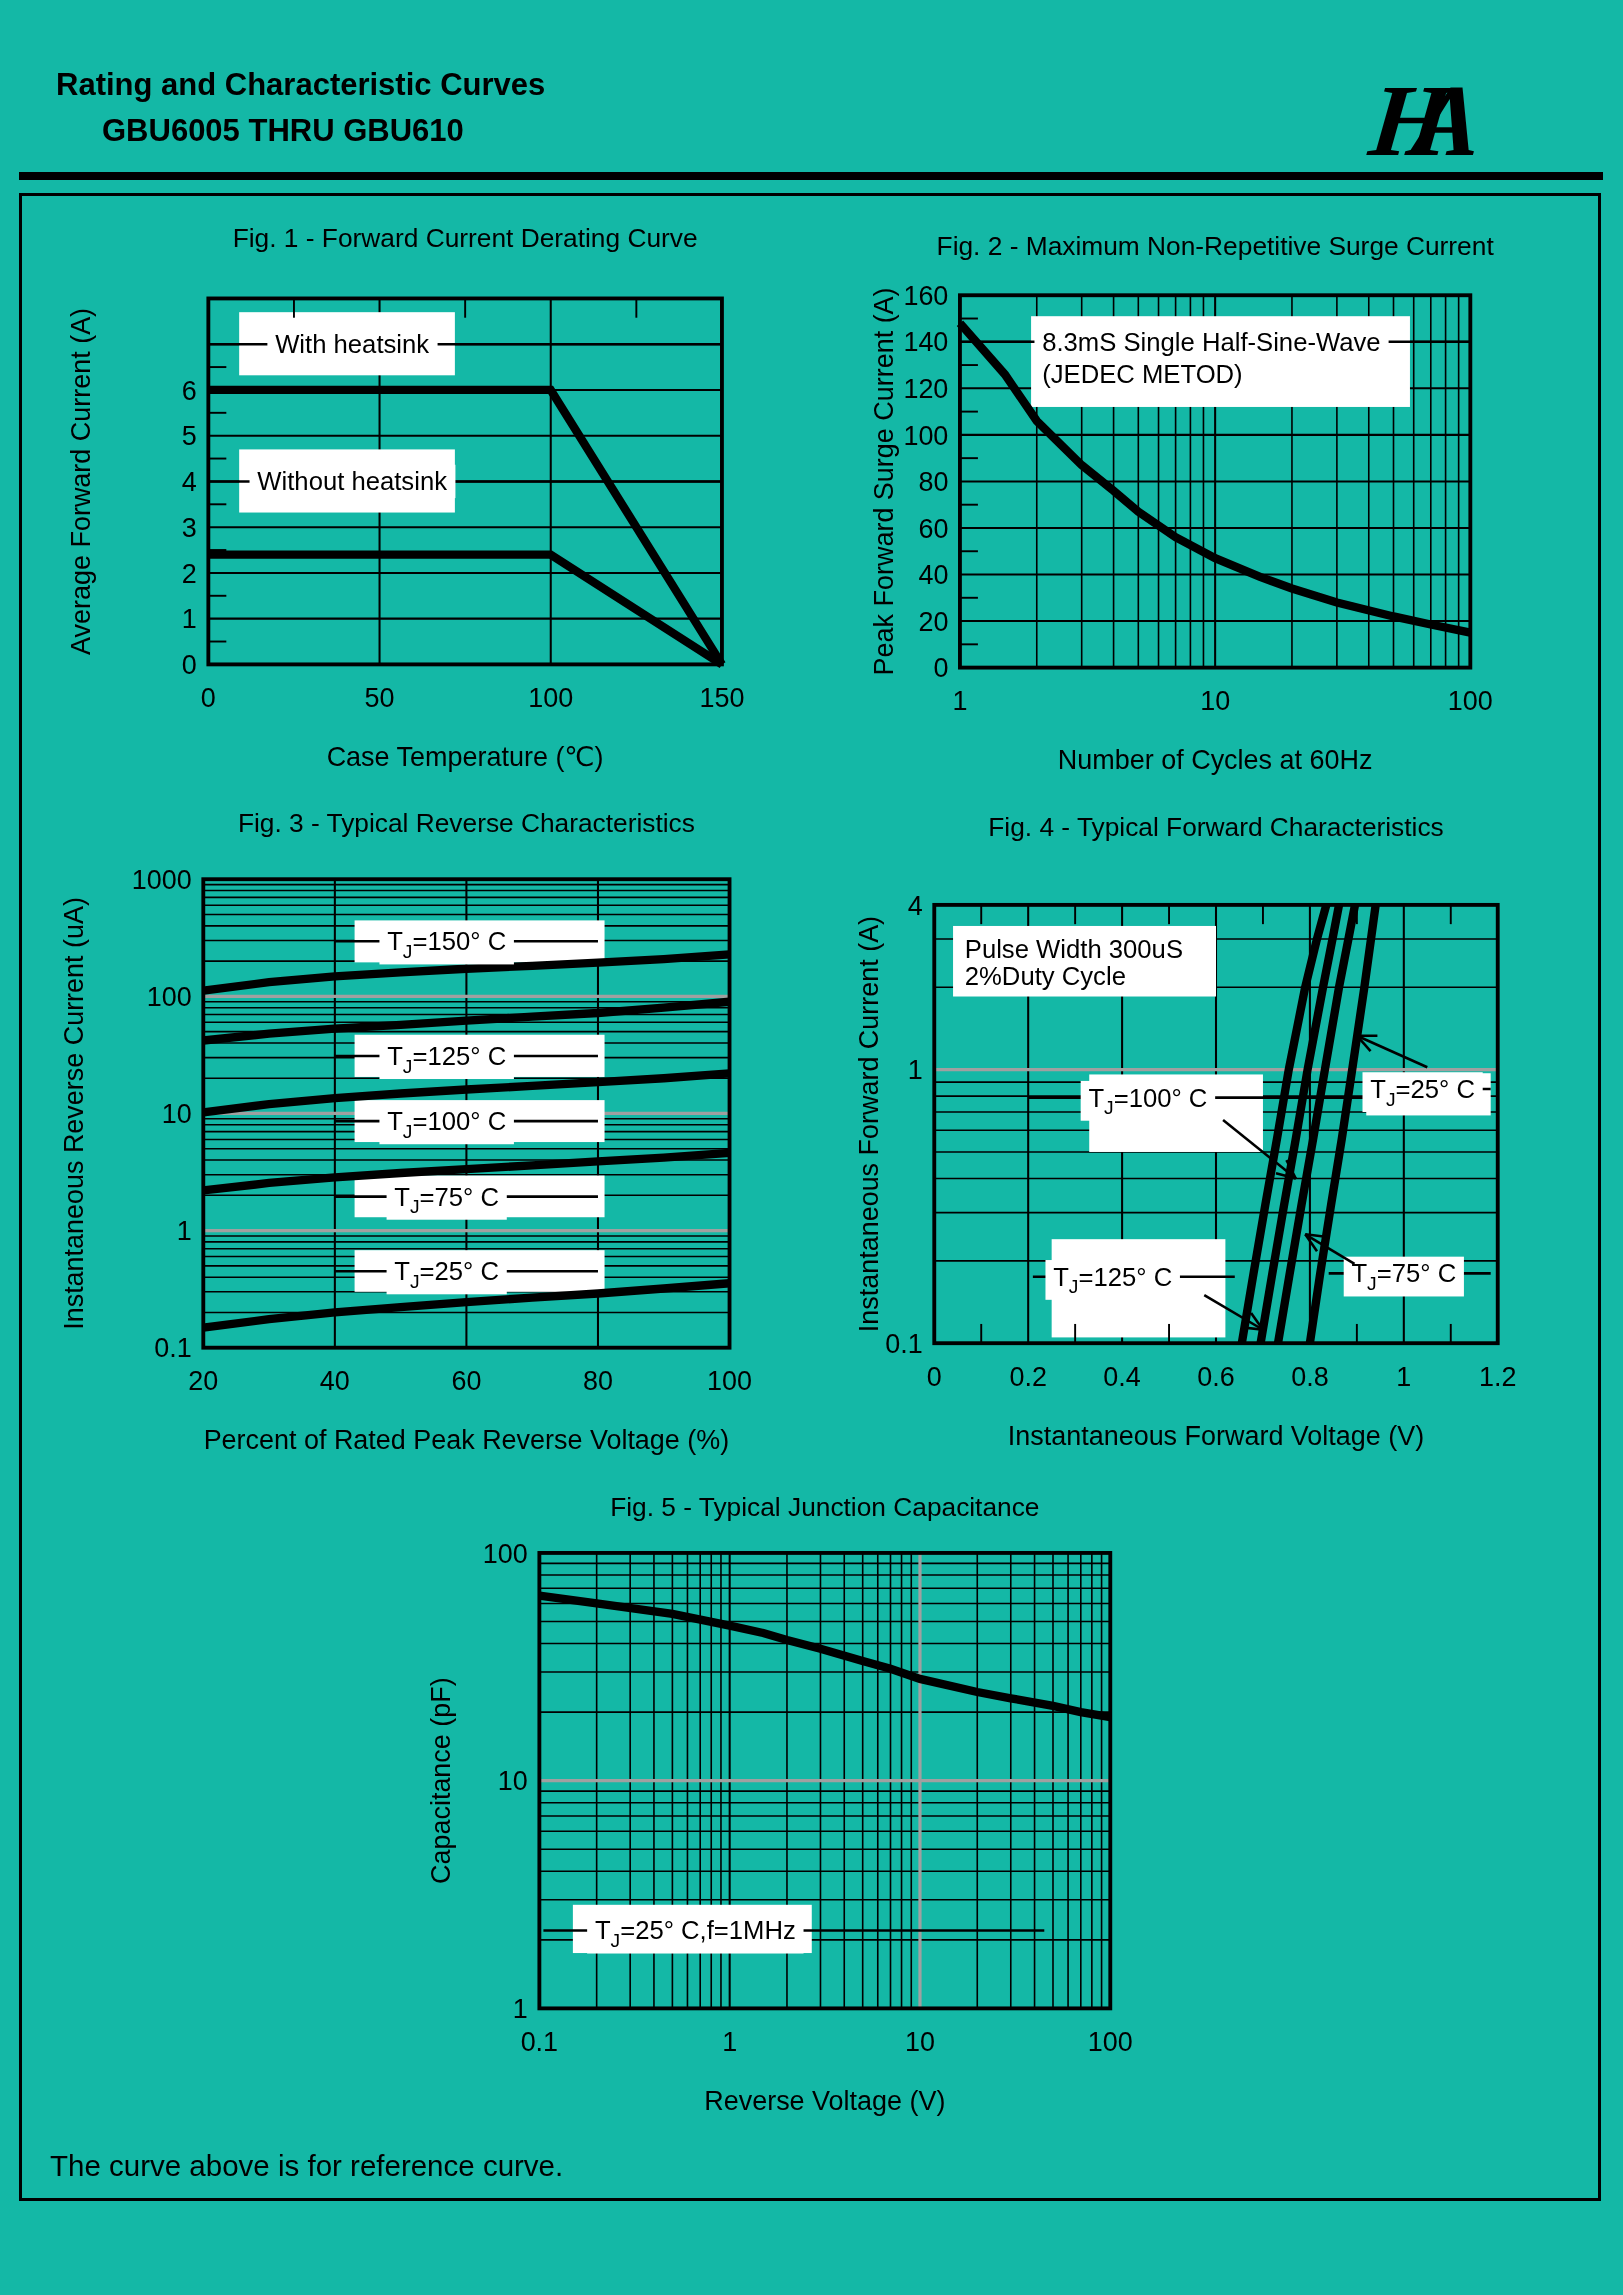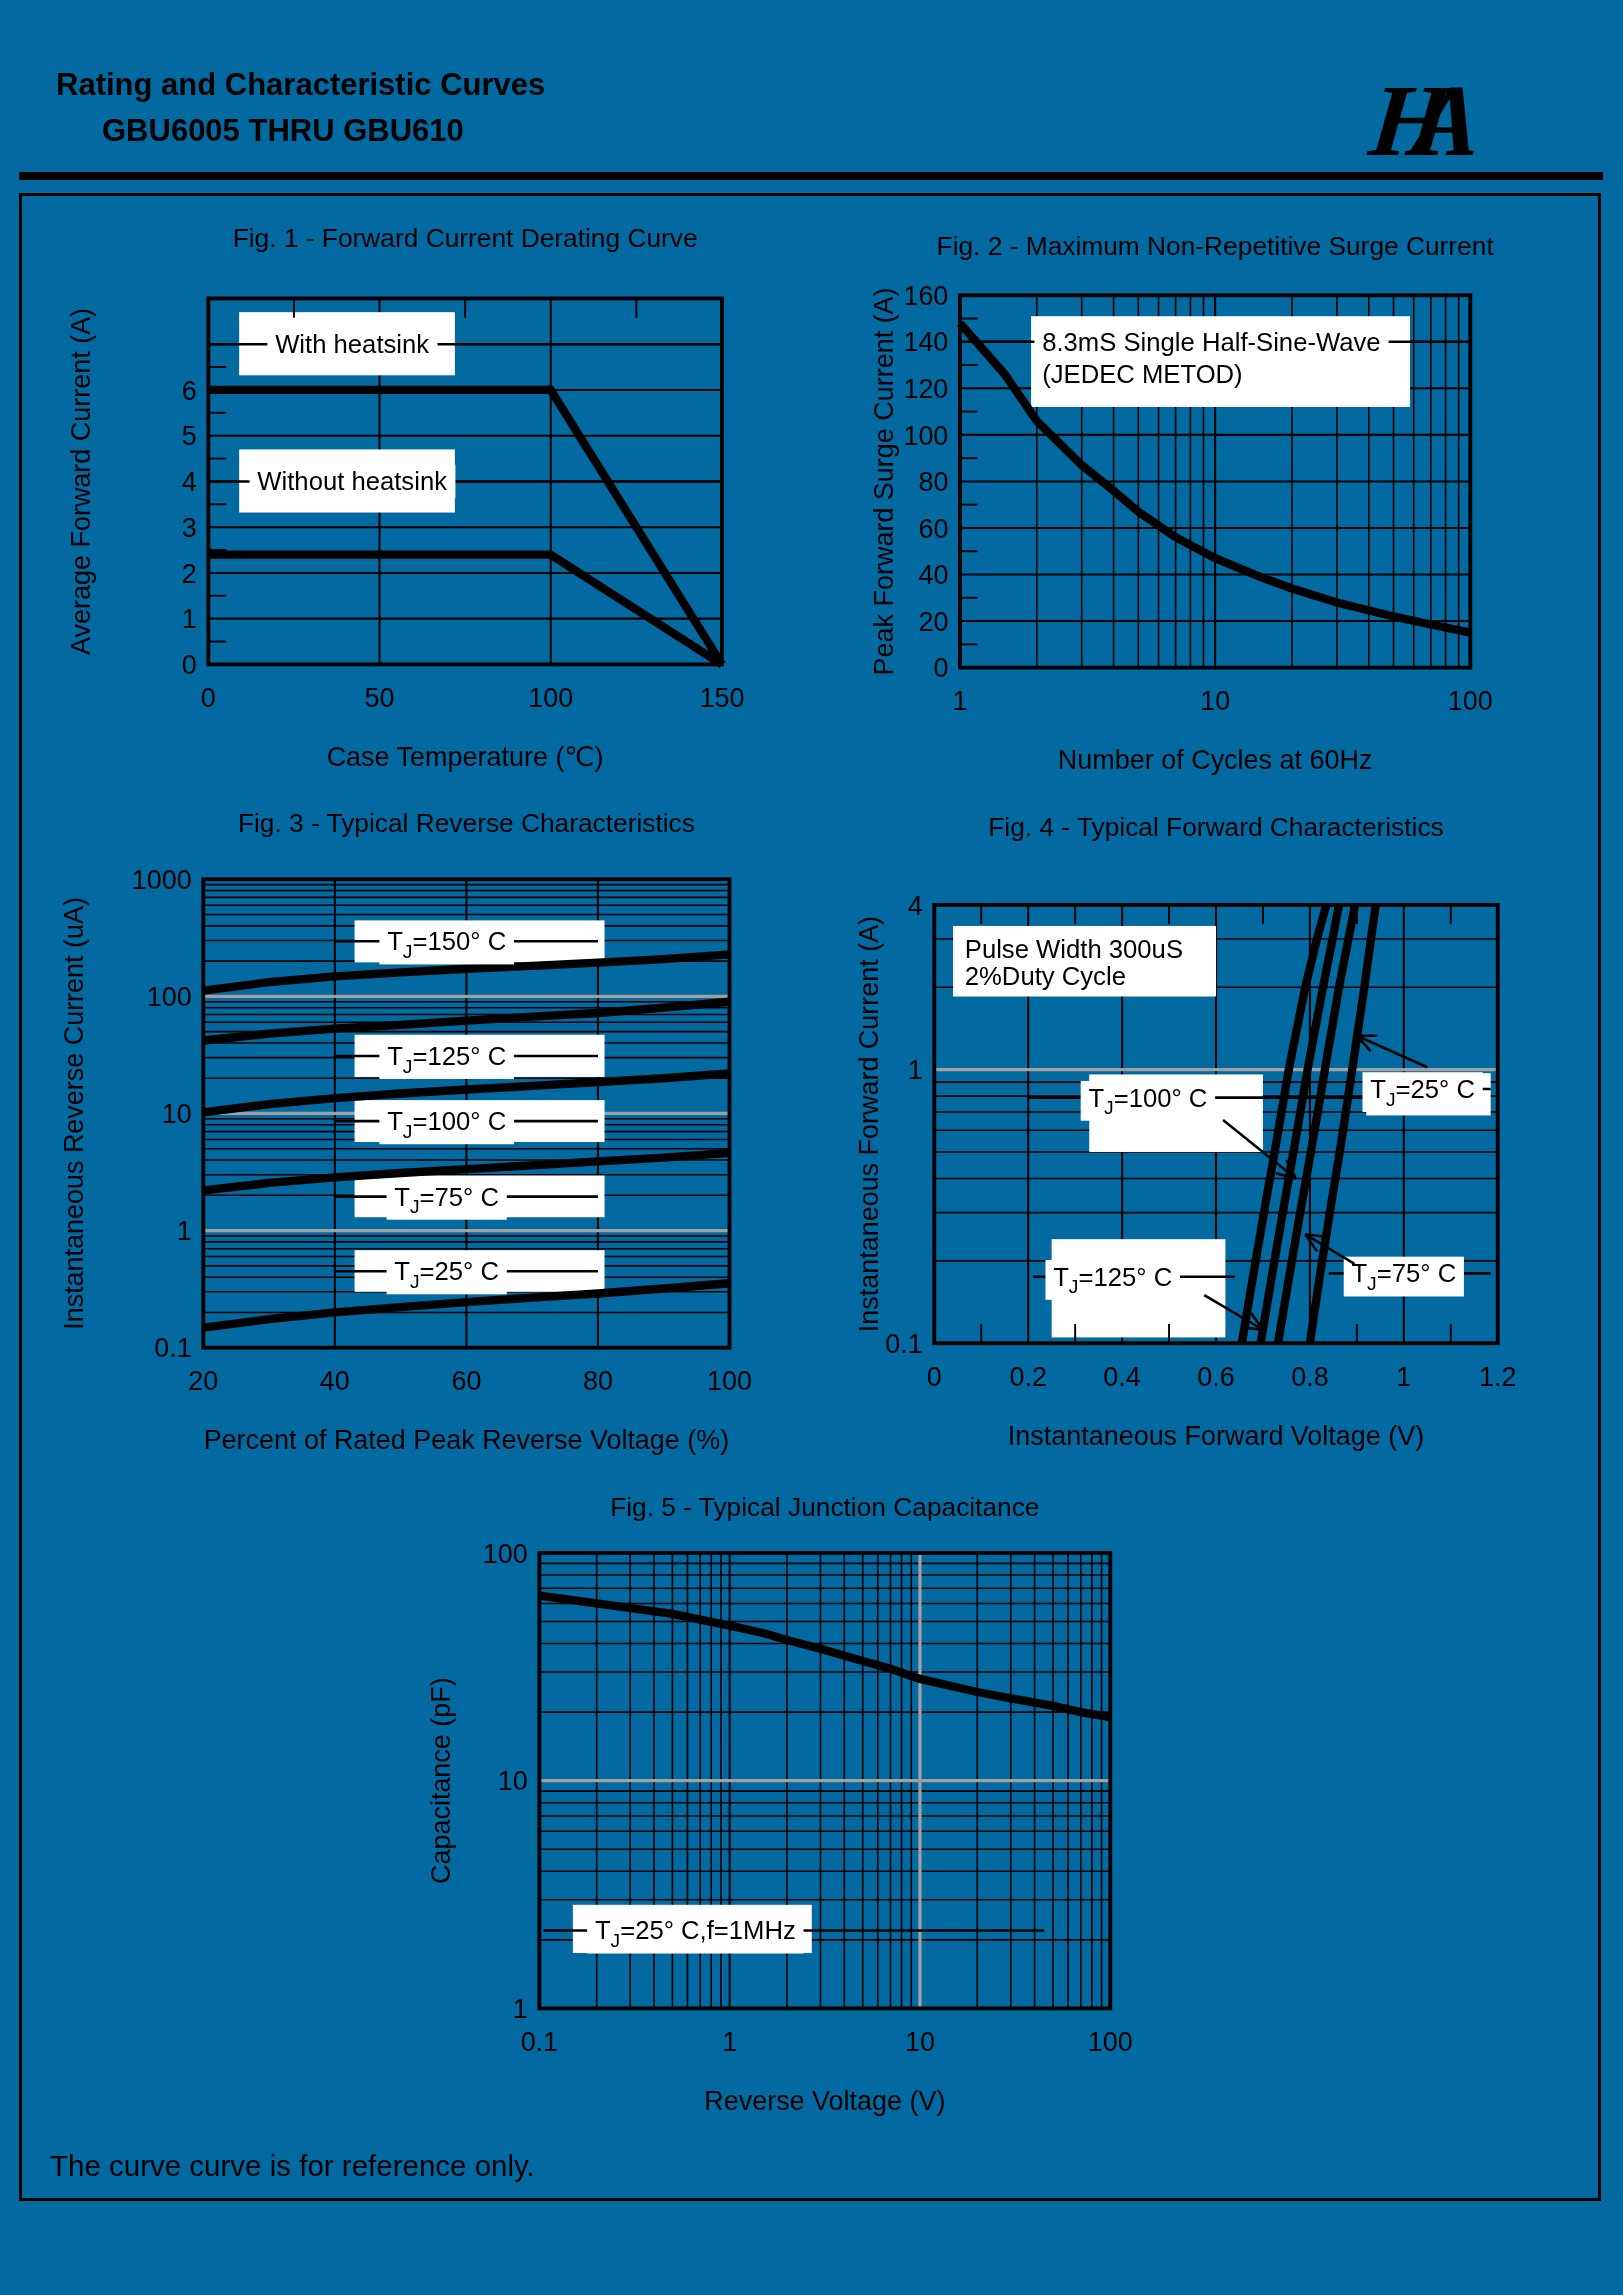--- a/index.html
+++ b/index.html
@@ -1,16 +1,16 @@
 <!DOCTYPE html>
 <html style="font-size:10.3px"><head>
 <meta charset="utf-8">
 <style>
   html,body{margin:0;padding:0;background:#fff;}
-  .page{position:relative;width:1624px;height:2295px;background:#0369a1;
+  .page{position:relative;width:1624px;height:2295px;background:#14b8a6;
         font-family:"Liberation Sans","DejaVu Sans",sans-serif;color:#000;overflow:hidden;}
   .hdr-line1{position:absolute;left:56px;top:67px;font-size:31px;font-weight:bold;}
   .hdr-line2{position:absolute;left:56px;top:113px;font-size:31px;font-weight:bold;margin-left:46px;}
   .brand{position:absolute;left:1354px;top:45px;width:231px;height:128px;}
   .brand svg{display:block;}
   .rule{position:absolute;left:19px;top:172px;width:1584px;height:8.3px;background:#000;}
   .frame{position:absolute;left:19px;top:193px;width:1576px;height:2002px;border:3.9px solid #000;}
   figure{margin:0;padding:0;position:absolute;}
   svg{display:block;}
   .note{position:absolute;left:50px;top:2149px;font-size:29.5px;}
@@ -361,15 +361,15 @@
         <text x="227" y="465" text-anchor="end" font-size="42">10</text>
         <text x="227" y="820" text-anchor="end" font-size="42">1</text>
         <text x="690" y="963" text-anchor="middle" font-size="42">Reverse Voltage (V)</text>
         <text x="105" y="450" text-anchor="middle" font-size="42" transform="rotate(-90 105 450)">Capacitance (pF)</text>
         <text x="690" y="38" text-anchor="middle" font-size="41">Fig. 5 - Typical Junction Capacitance</text>
         <rect x="319.46734619140625" y="657.43994140625" width="337.32806396484375" height="62" fill="#fff"></rect>
         <text x="488.13136754408765" y="697.4399483081168" text-anchor="middle" font-size="40"><tspan>T</tspan><tspan dy="12" font-size="30">J</tspan><tspan dy="-12">=25° C,f=1MHz</tspan></text>
       </svg>
   </figure>
 
-  <div class="note">The curve curve is for reference only.</div>
+  <div class="note">The curve above is for reference curve.</div>
 </div>
 
 
 </body></html>

